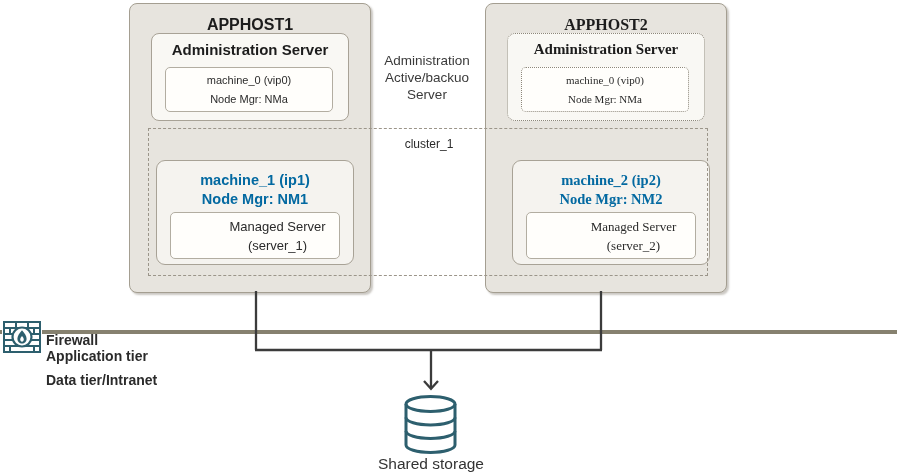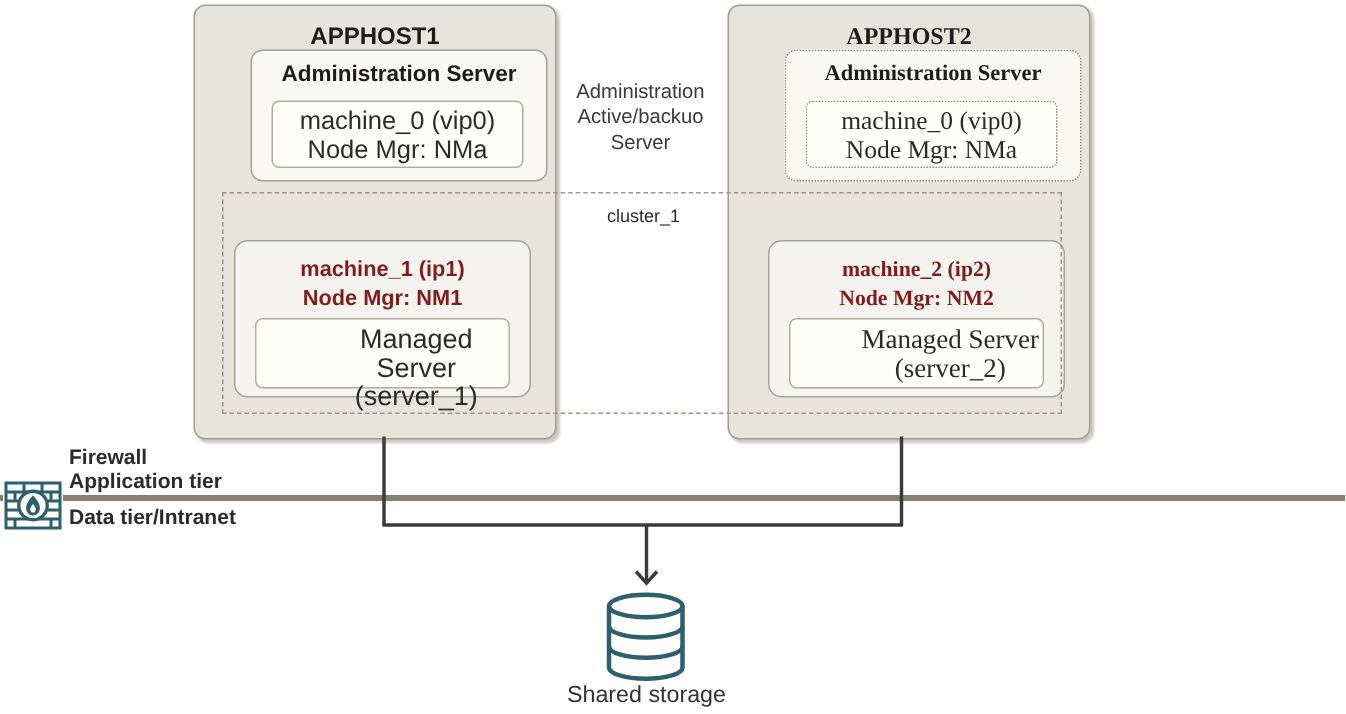--- a/index.html
+++ b/index.html
@@ -12,43 +12,43 @@
     position:absolute;top:3px;width:240px;height:288px;
     background:#e7e4de;border:1px solid #a49e91;border-radius:8px;
     box-shadow:2px 2px 2px rgba(140,134,122,.45);
   }
   #host1{left:129px;} #host2{left:485px;font-family:Liberation Serif, serif;}
   .host-title{
     text-align:center;padding-top:12px;font-weight:bold;font-size:16px;color:#1c1c1c;
   }
   .admin-box{
     position:absolute;left:21px;top:29px;width:196px;height:86px;
-    background:#f9f8f4;border:1px solid #a8a296;border-radius:8px;margin-left:16px;
+    background:#f9f8f4;border:1px solid #a8a296;border-radius:8px;
   }
   .admin-title{
     text-align:center;font-weight:bold;font-size:15px;color:#1c1c1c;padding-top:7px;
   }
   .machine-small{
     position:absolute;left:13px;top:33px;width:168px;height:45px;
     background:#fffefb;border:1px solid #b2ada1;border-radius:5px;
-    text-align:center;font-size:17px;line-height:19px;padding-top:3px;box-sizing:border-box;
+    text-align:center;font-size:11px;line-height:19px;padding-top:3px;box-sizing:border-box;
   }
   .dotted{border-style:dotted !important;border-width:1.5px !important;border-color:#8d877b !important;}
   .machine-big{
     position:absolute;left:26px;top:156px;width:198px;height:105px;
     background:#f5f3ef;border:1px solid #a8a296;border-radius:9px;box-sizing:border-box;
   }
   .machine-big-title{
     text-align:center;font-weight:bold;font-size:14.5px;line-height:19px;
-    padding-top:10px;color:#7f1d1d;
+    padding-top:10px;color:#0369a1;
   }
   .managed-box{
     position:absolute;left:13px;top:51px;width:170px;height:47px;
     background:#fffefb;border:1px solid #b2ada1;border-radius:5px;
-    text-align:center;font-size:18px;line-height:19px;padding-top:4px;box-sizing:border-box;padding-left:45px;
+    text-align:center;font-size:13px;line-height:19px;padding-top:4px;box-sizing:border-box;padding-left:45px;
   }
   .line{display:block;}
   
   #cluster{
     position:absolute;left:148px;top:128px;width:558px;height:146px;
     border:1px dashed #9b958a;pointer-events:none;z-index:6;
   }
   #cluster-label{
     position:absolute;left:369px;top:137px;width:120px;text-align:center;
     font-size:12px;color:#2b2b2b;z-index:7;
@@ -56,21 +56,21 @@
   
   #admin-note{
     position:absolute;left:369px;top:52px;width:116px;text-align:center;
     font-size:13.5px;line-height:17px;color:#3a3a3a;
   }
   
   #fw-line{
     position:absolute;left:0;top:330px;width:897px;height:4px;background:#86816f;z-index:1;
   }
   .fw-label{
-    position:absolute;left:46px;font-size:14px;font-weight:bold;color:#2b2b2b;z-index:4;
+    position:absolute;left:46px;font-size:14px;font-weight:bold;color:#2b2b2b;z-index:4;margin-top:36px;
   }
   #fw-label-1{top:296px;} #fw-label-2{top:312px;} #fw-label-3{top:336px;}
   #fw-icon{position:absolute;left:2px;top:317px;z-index:3;}
   
   #connectors{position:absolute;left:0;top:0;width:897px;height:476px;z-index:2;pointer-events:none;}
   #storage-icon{position:absolute;left:402px;top:394px;z-index:2;}
   #storage-label{
     position:absolute;left:351px;top:455px;width:160px;text-align:center;
     font-size:15.5px;color:#333333;
   }

